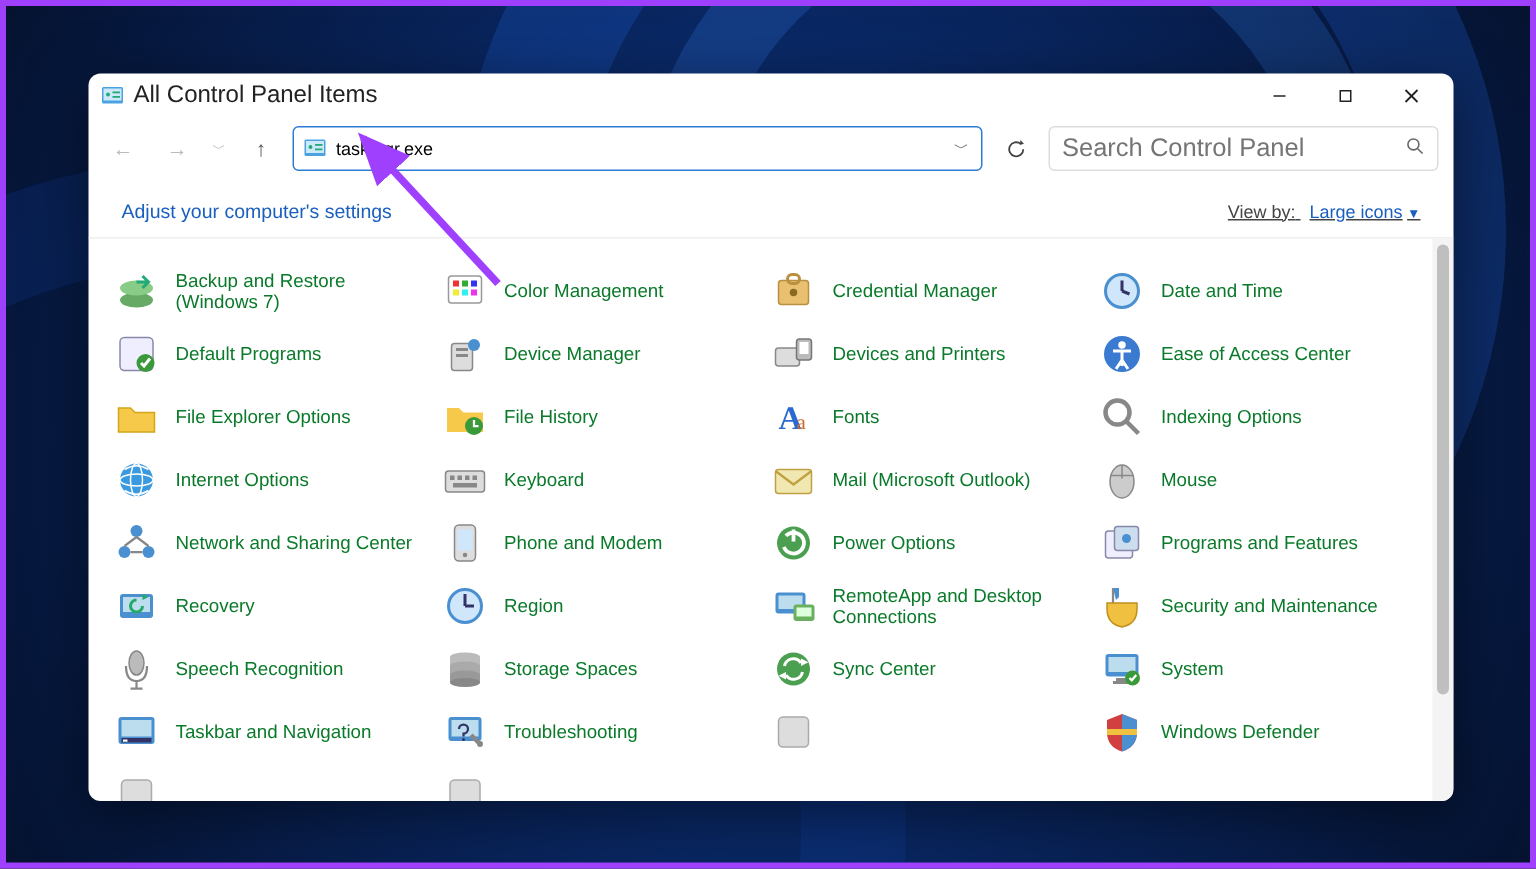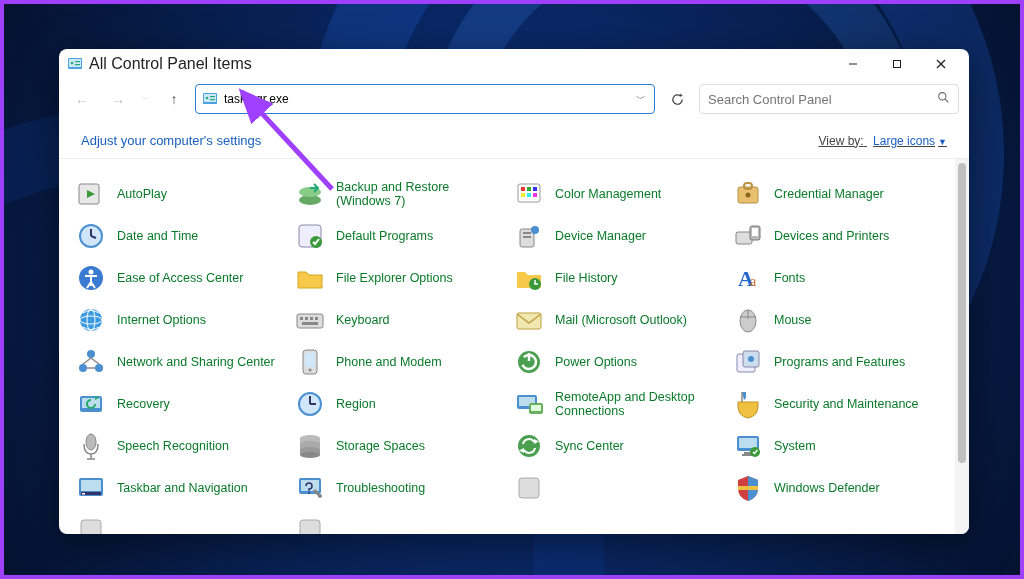--- a/index.html
+++ b/index.html
@@ -44,21 +44,21 @@
     display:flex; align-items:center; padding:0 6px; font-size:12.5px; position:relative;
   }
   .addressbar .smicon { width:16px; height:16px; margin-right:6px; }
   .addressbar input { border:none; outline:none; flex:1; font-size:12px; font-family:inherit; }
   .addr-drop { color:#666; font-size:10px; padding:0 2px; }
   .refresh { width:32px; display:flex; align-items:center; justify-content:center; color:#444; }
   .searchbox {
     width:260px; height:30px; border:1px solid #ddd; border-radius:4px;
     display:flex; align-items:center; padding:0 8px;
   }
-  .searchbox input { border:none; outline:none; flex:1; font-size:13px; font-family:inherit; color:#555; }
+  .searchbox input { border:none; outline:none; flex:1; font-size:17px; font-family:inherit; color:#555; }
   .searchbox .sicon { color:#666; font-size:12px; }
 
   .subheader {
     display:flex; align-items:center; padding:14px 22px 10px 22px;
     border-bottom:1px solid #eee;
   }
   .subheader .heading { color:#1a5fbf; font-size:13px; }
   .subheader .spacer { flex:1; }
   .viewby { font-size:12px; color:#444;text-decoration:underline; }
   .viewby .vlink { color:#1a5fbf; margin-left:6px; }
@@ -174,29 +174,20 @@
       <span>View by:</span>
       <span class="vlink"><span>Large icons</span><span class="vcaret">▼</span></span>
     </span>
   </div>
 
   <div class="content-wrap">
     <div class="content" id="items">
         <div class="item">
           <span class="icn">
             <svg class="i32" viewBox="0 0 32 32">
-              <rect x="4" y="6" width="20" height="20" rx="2" fill="#e8e8e8" stroke="#888"></rect>
-              <polygon points="12,12 12,20 20,16" fill="#3a9a3a"></polygon>
-            </svg>
-          </span>
-          <span class="lbl">AutoPlay</span>
-        </div>
-        <div class="item">
-          <span class="icn">
-            <svg class="i32" viewBox="0 0 32 32">
               <ellipse cx="16" cy="22" rx="11" ry="5" fill="#6a6"></ellipse>
               <ellipse cx="16" cy="14" rx="11" ry="5" fill="#8c8"></ellipse>
               <path d="M20 6 l4 4 l-4 4 M24 10 h-8" stroke="#2a7" stroke-width="2" fill="none"></path>
             </svg>
           </span>
           <span class="lbl">Backup and Restore (Windows 7)</span>
         </div>
         <div class="item">
           <span class="icn">
             <svg class="i32" viewBox="0 0 32 32">
@@ -291,20 +282,29 @@
           <span class="lbl">File History</span>
         </div>
         <div class="item">
           <span class="icn">
             <svg class="i32" viewBox="0 0 32 32">
               <text x="6" y="24" font-size="22" font-family="serif" fill="#2a6ad0" font-weight="bold">A</text>
               <text x="18" y="24" font-size="14" font-family="serif" fill="#d06a2a">a</text>
             </svg>
           </span>
           <span class="lbl">Fonts</span>
+        </div>
+        <div class="item">
+          <span class="icn">
+            <svg class="i32" viewBox="0 0 32 32">
+              <circle cx="13" cy="13" r="8" fill="none" stroke="#888" stroke-width="3"></circle>
+              <line x1="19" y1="19" x2="27" y2="27" stroke="#888" stroke-width="3"></line>
+            </svg>
+          </span>
+          <span class="lbl">Indexing Options</span>
         </div>
         <div class="item">
           <span class="icn">
             <svg class="i32" viewBox="0 0 32 32">
               <circle cx="16" cy="16" r="11" fill="#3a9ae0"></circle>
               <ellipse cx="16" cy="16" rx="11" ry="4" fill="none" stroke="#fff"></ellipse>
               <ellipse cx="16" cy="16" rx="4" ry="11" fill="none" stroke="#fff"></ellipse>
               <path d="M8 9 Q16 4 24 9 M8 23 Q16 28 24 23" stroke="#fff" fill="none"></path>
             </svg>
           </span>

